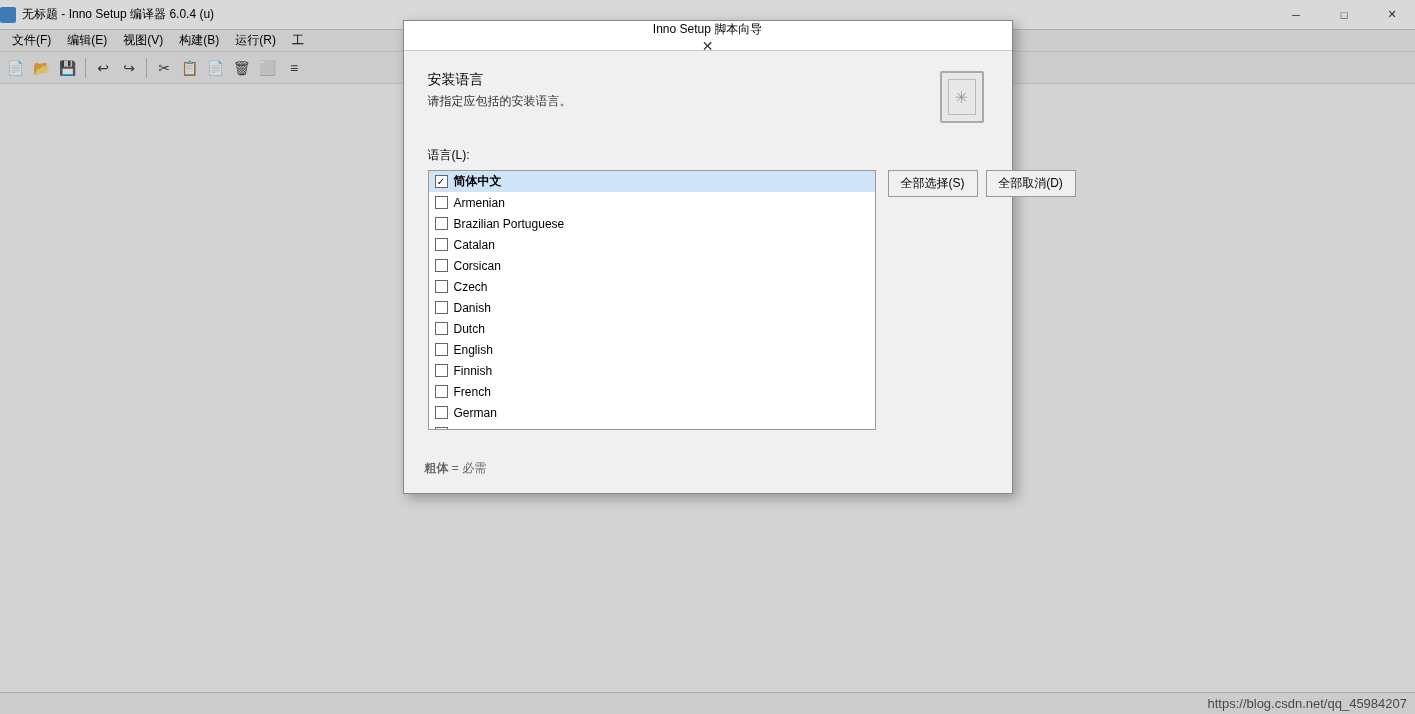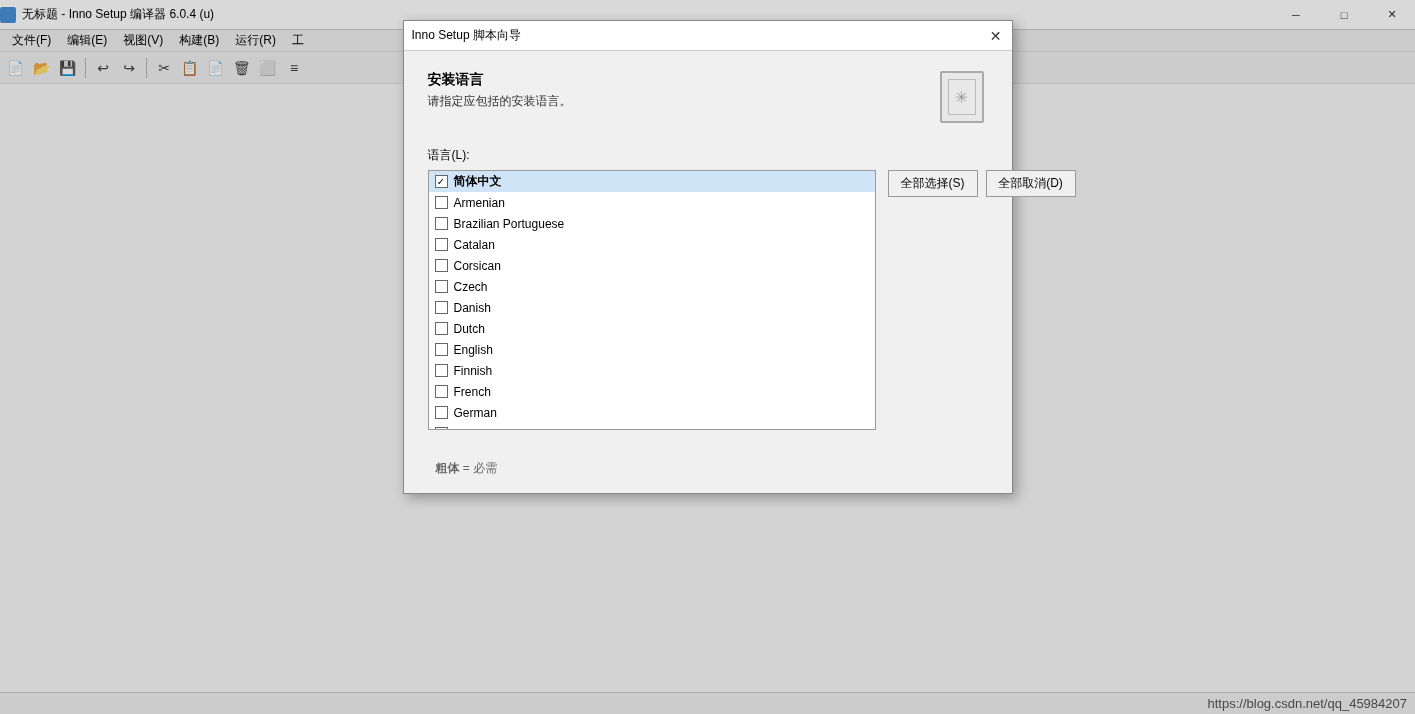--- a/index.html
+++ b/index.html
@@ -137,20 +137,21 @@
 
     .dialog-titlebar {
       height: 30px;
       background: #fff;
       border-bottom: 1px solid #ccc;
       display: flex;
       align-items: center;
       padding: 0 8px;
       font-size: 12px;
       color: #000;
+      flex-direction: column;
     }
 
     .dialog-title-text {
       flex: 1;
     }
 
     .dialog-close-btn {
       width: 16px; height: 16px;
       cursor: pointer;
       display: flex; align-items: center; justify-content: center;
@@ -167,21 +168,21 @@
       align-items: flex-start;
       margin-bottom: 20px;
     }
 
     .dialog-header-text {
       flex: 1;
     }
 
     .dialog-main-title {
       font-size: 14px;
-      font-weight: bold;
+      font-weight: normal;
       color: #000;
       margin-bottom: 4px;
     }
 
     .dialog-subtitle {
       font-size: 12px;
       color: #333;
     }
 
     .dialog-icon {
@@ -274,21 +275,21 @@
       background: #f0f0f0;
       border: 1px solid #999;
       cursor: pointer;
       font-size: 12px;
       color: #000;
       text-align: center;
       min-width: 90px;
     }
 
     .dialog-footer {
-      padding: 10px 32px 16px;
+      padding: 10px 21px 16px;
       display: flex;
       align-items: center;
     }
 
     .footer-hint {
       font-size: 12px;
       color: #666;
       flex: 1;
     }
 

